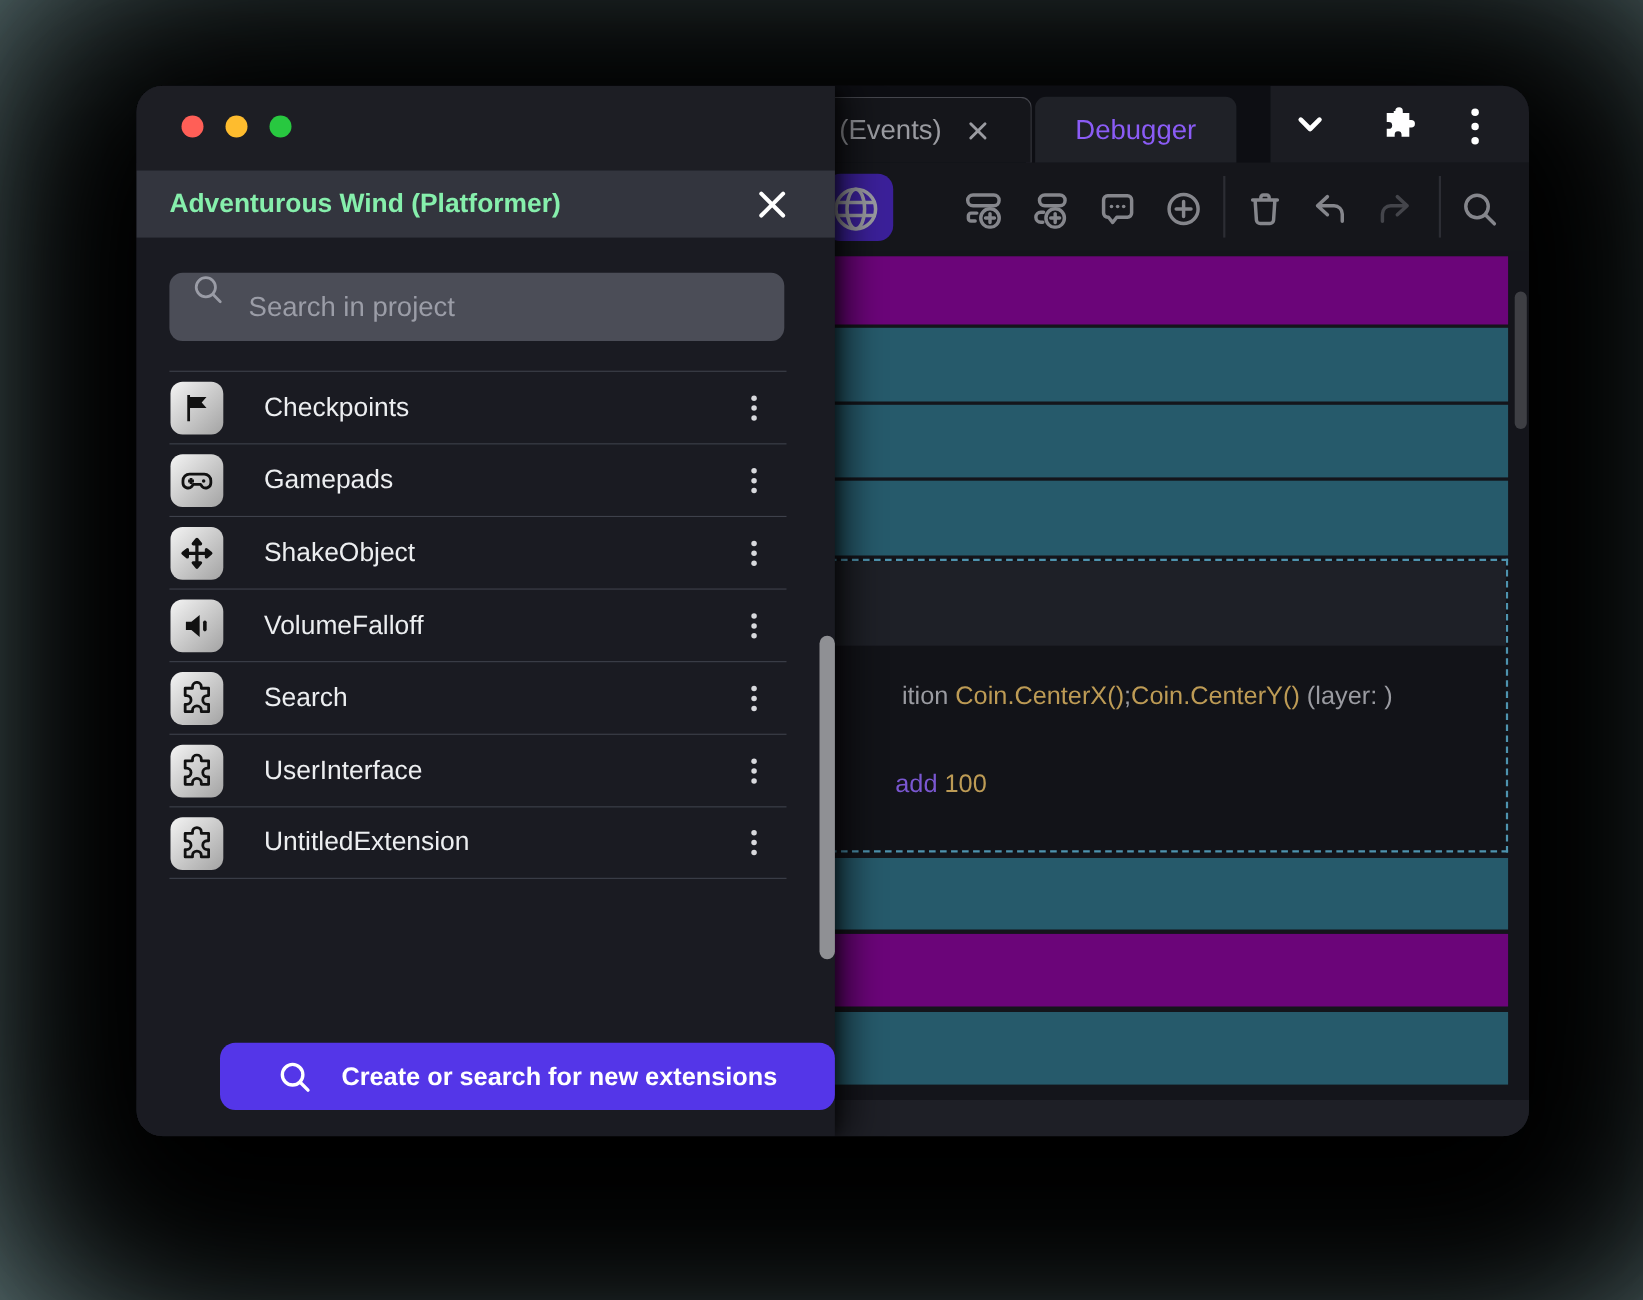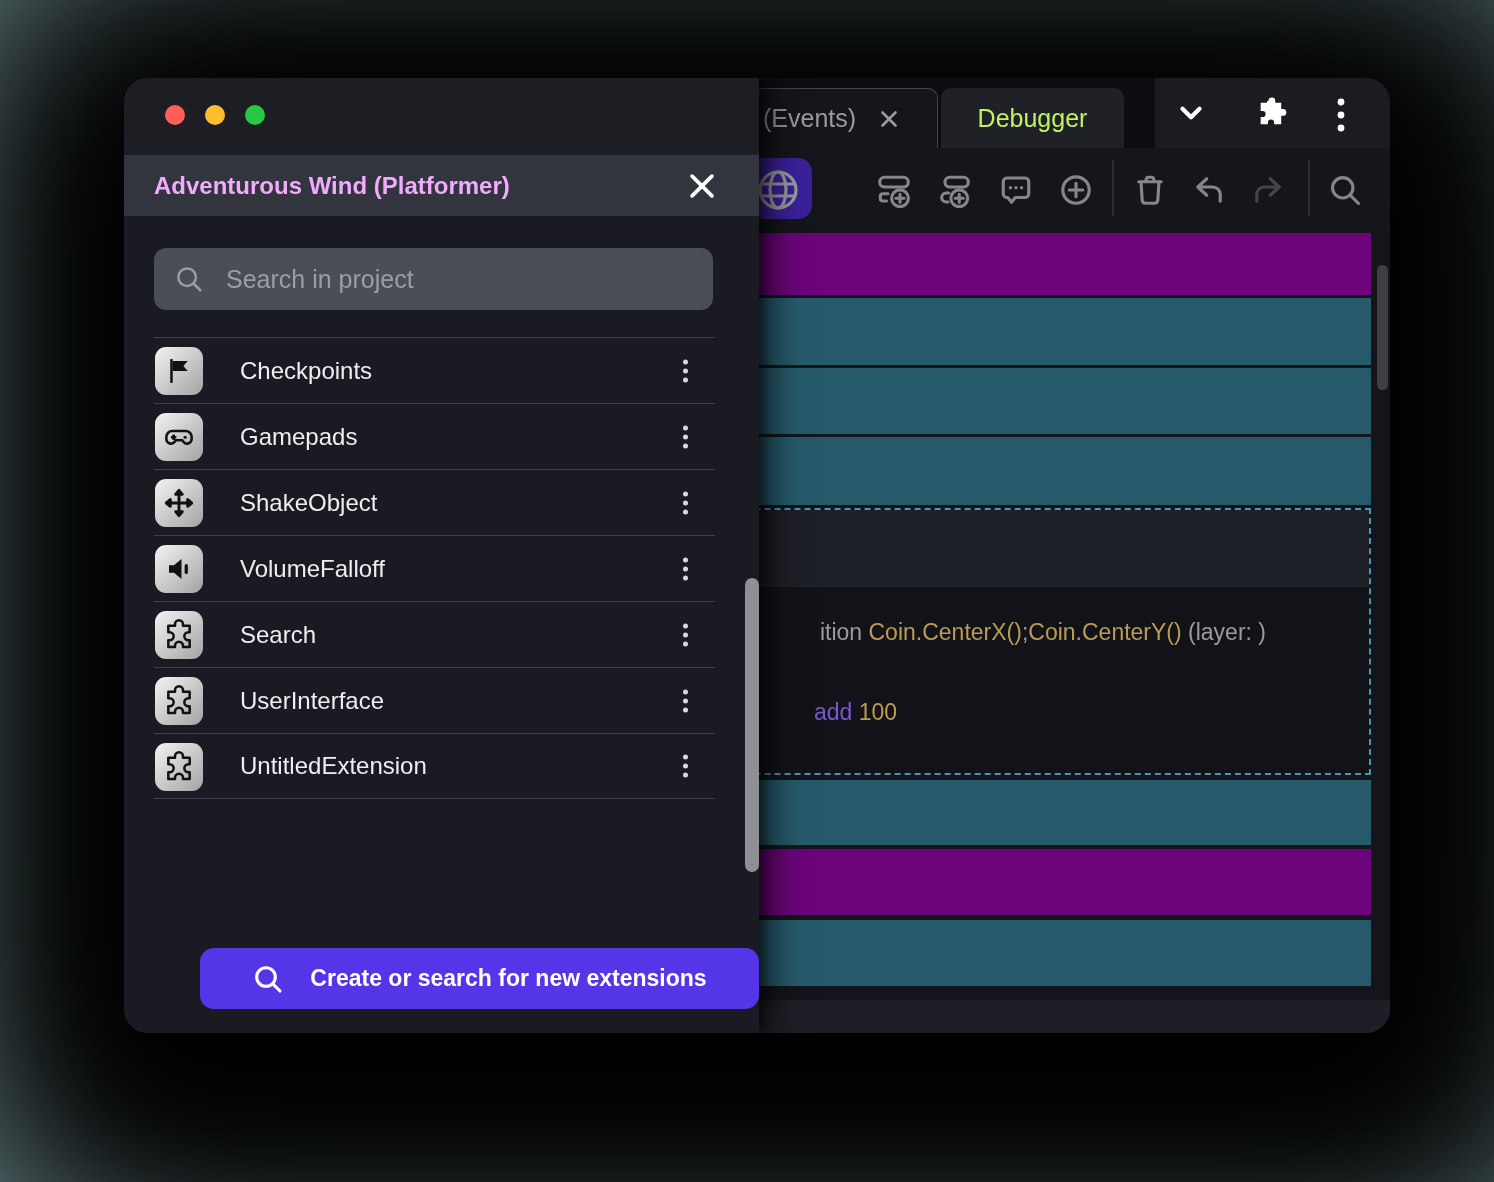--- a/index.html
+++ b/index.html
@@ -25,21 +25,21 @@
   .tabstrip { position:absolute; left:0; top:0; right:0; height:70px; background:#0d0e13; }
   .tab {
     position:absolute; top:10px; height:60px; display:flex; align-items:center;
     border-radius:10px 10px 0 0; font-size:25px; color:#9a9ba1;
   }
   .tab-events {
     left:600px; width:214px; background:#15161b;
     border:1px solid #45464d; border-bottom:none; padding-left:38px;
   }
   .tab-events .tab-close { margin-left:20px; display:flex; }
-  .tab-debugger { left:817px; width:183px; background:#1f2127; color:#bef264; justify-content:center; }
+  .tab-debugger { left:817px; width:183px; background:#1f2127; color:#8b5cf6; justify-content:center; }
   .top-cluster {
     position:absolute; right:0; top:0; width:235px; height:70px;
     background:#1b1c22; border-top-right-radius:24px;
   }
   .cluster-icon { position:absolute; top:18px; width:34px; height:34px; color:#ffffff; }
 
   .toolbar { position:absolute; left:0; top:70px; right:0; height:80px; background:#15161b; }
   .tool-globe-btn {
     position:absolute; left:626px; top:10px; width:62px; height:61px;
     background:#3b2099; border-radius:14px; overflow:hidden;
@@ -77,25 +77,25 @@
   }
   .titlebar { position:absolute; left:0; top:0; right:0; height:77px; background:#1d1e24; }
   .tl-dot { position:absolute; top:27px; width:20px; height:20px; border-radius:50%; }
   .tl-red { left:41px; background:#ff5f57; }
   .tl-yellow { left:81px; background:#febc2e; }
   .tl-green { left:121px; background:#28c840; }
   .drawer-header {
     position:absolute; left:0; top:77px; right:0; height:61px; background:#33353e;
     display:flex; align-items:center; padding:0 30px;
   }
-  .drawer-title { font-size:24px; font-weight:bold; color:#f0abfc; flex:1; }
+  .drawer-title { font-size:24px; font-weight:bold; color:#86efac; flex:1; }
   .drawer-close { width:34px; height:34px; color:#ffffff; margin-right:10px; }
   .search-box {
     position:absolute; left:30px; top:170px; width:559px; height:62px;
-    background:#4b4d57; border-radius:12px; display:flex; align-items:center; padding:0 20px;
+    background:#4b4d57; border-radius:12px; display:flex; padding:0 20px;
   }
   .search-box svg { color:#9a9ca6; flex:none; }
   .search-input {
     flex:1; margin-left:22px; background:transparent; border:none; outline:none;
     font-size:25px; color:#e8e9ee; font-family:"Liberation Sans", sans-serif;
   }
   .search-input::placeholder { color:#9b9da7; opacity:1; }
   .ext-list { position:absolute; left:30px; top:259px; width:561px; }
   .ext-item {
     position:relative; height:66px; border-top:1px solid #3e414b;

